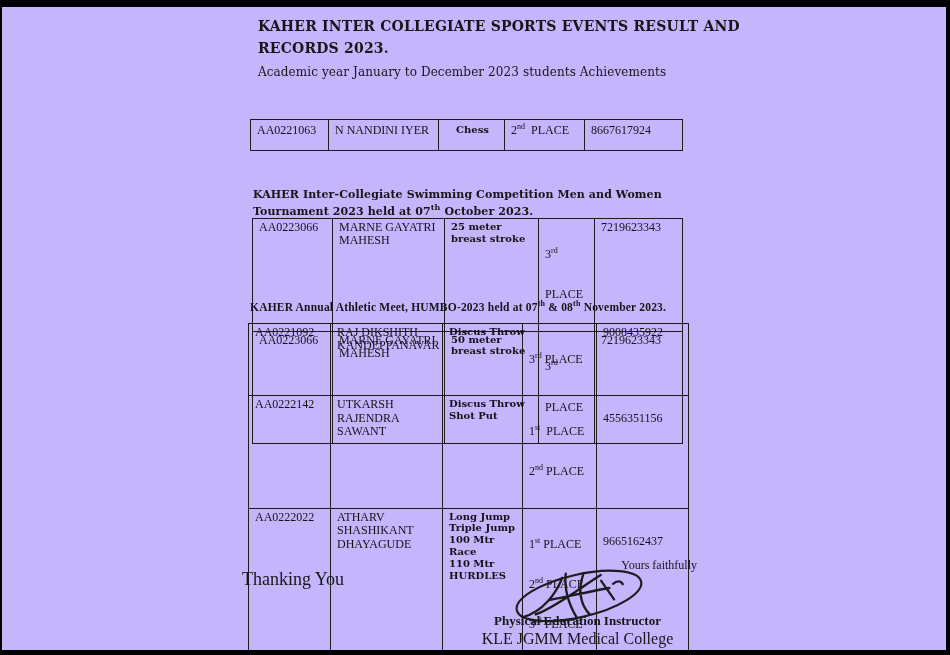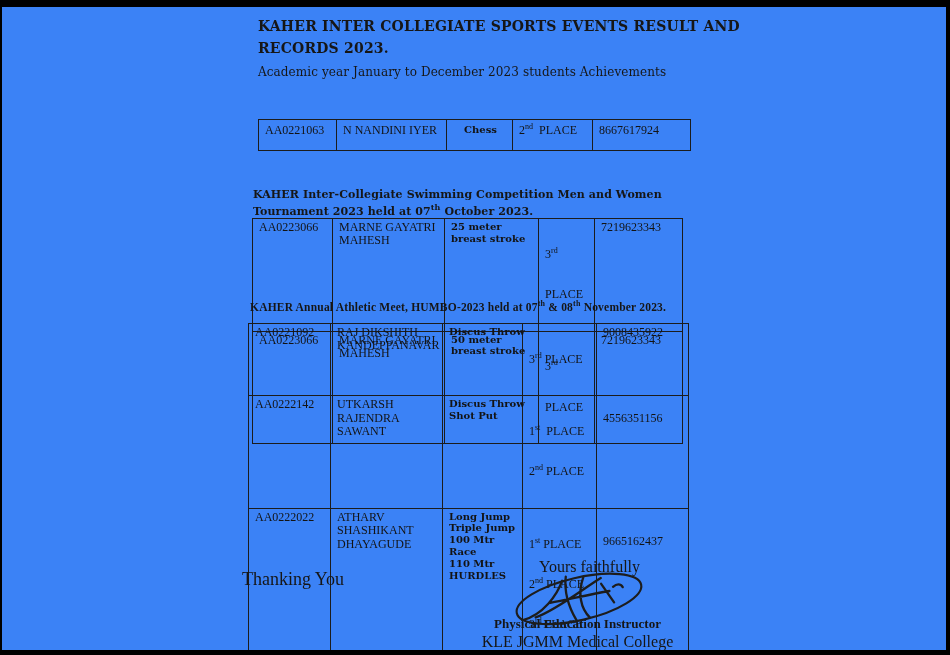--- a/index.html
+++ b/index.html
@@ -1,18 +1,18 @@
 <!DOCTYPE html>
 <html><head>
 <meta charset="utf-8">
 <style>
   html,body{margin:0;padding:0;background:#e8e8e8;}
   .page{
     position:relative;width:950px;height:655px;box-sizing:border-box;
-    background:#3b82f6;border-style:solid;border-color:#000;
+    background:#c4b5fd;border-style:solid;border-color:#000;
     border-width:7px 4px 5px 2px;overflow:hidden;
     font-family:"Liberation Serif",serif;color:#161616;
   }
   
   .header{position:absolute;left:256px;top:8px;width:560px;}
   .title{
     font-family:"DejaVu Serif",serif;font-weight:bold;font-size:14px;
     line-height:1.6;letter-spacing:.2px;white-space:pre-line;
   }
   .subtitle{
@@ -22,21 +22,21 @@
   
   .sec-heading{
     position:absolute;font-family:"DejaVu Serif",serif;font-weight:bold;
     font-size:11px;line-height:1.5;letter-spacing:.1px;white-space:nowrap;
   }
   .chess-heading{left:255px;top:82px;}
   .swim-heading{left:251px;top:180px;}
   .ath-heading{left:248px;top:292px;font-family:"Liberation Serif",serif;font-size:11.5px;letter-spacing:.2px;}
   
   table.results{position:absolute;border-collapse:collapse;table-layout:fixed;}
-  .chess-table{left:256px;top:112px;width:432px;}
+  .chess-table{left:248px;top:112px;width:432px;}
   .swim-table{left:250px;top:211px;width:430px;}
   .ath-table{left:246px;top:316px;width:440px;}
   .results td{
     border:1.5px solid #1c1c1c;padding:2px 4px 2px 6px;vertical-align:top;
     font-size:12px;line-height:1.12;white-space:pre;color:#131313;
   }
   .chess-table td{padding-top:4px;height:24px;}
   .swim-table tr{height:29px;}
   .ath-table tr:nth-child(1){height:37px;margin-top:31px;}
   .ath-table tr:nth-child(2){height:43px;}
@@ -48,21 +48,21 @@
   }
   .results td.place{font-size:12px;}
   .results td.center{text-align:center;}
   td.pad-sm{padding-top:16px;}
   td.pad-mid{padding-top:26px;}
   sup{font-size:8px;line-height:0;vertical-align:super;}
   .pl-line{white-space:pre;}
   
   .thanking{position:absolute;left:240px;top:562px;font-size:18px;}
   .sig-block{position:absolute;left:468px;top:551px;width:215px;text-align:center;}
-  .yours{font-size:16px;transform:translateX(12px);}
+  .yours{font-size:12px;transform:translateX(12px);text-align:right;}
   .signature-svg{display:block;margin:-6px auto -12px;width:150px;height:58px;transform:rotate(-4deg);}
   .designation{font-weight:bold;font-size:13px;line-height:1.2;}
   .college,.address{font-size:16px;line-height:1.2;}
 </style>
 </head>
 <body>
 
 <div class="page">
 
   <div class="header">

